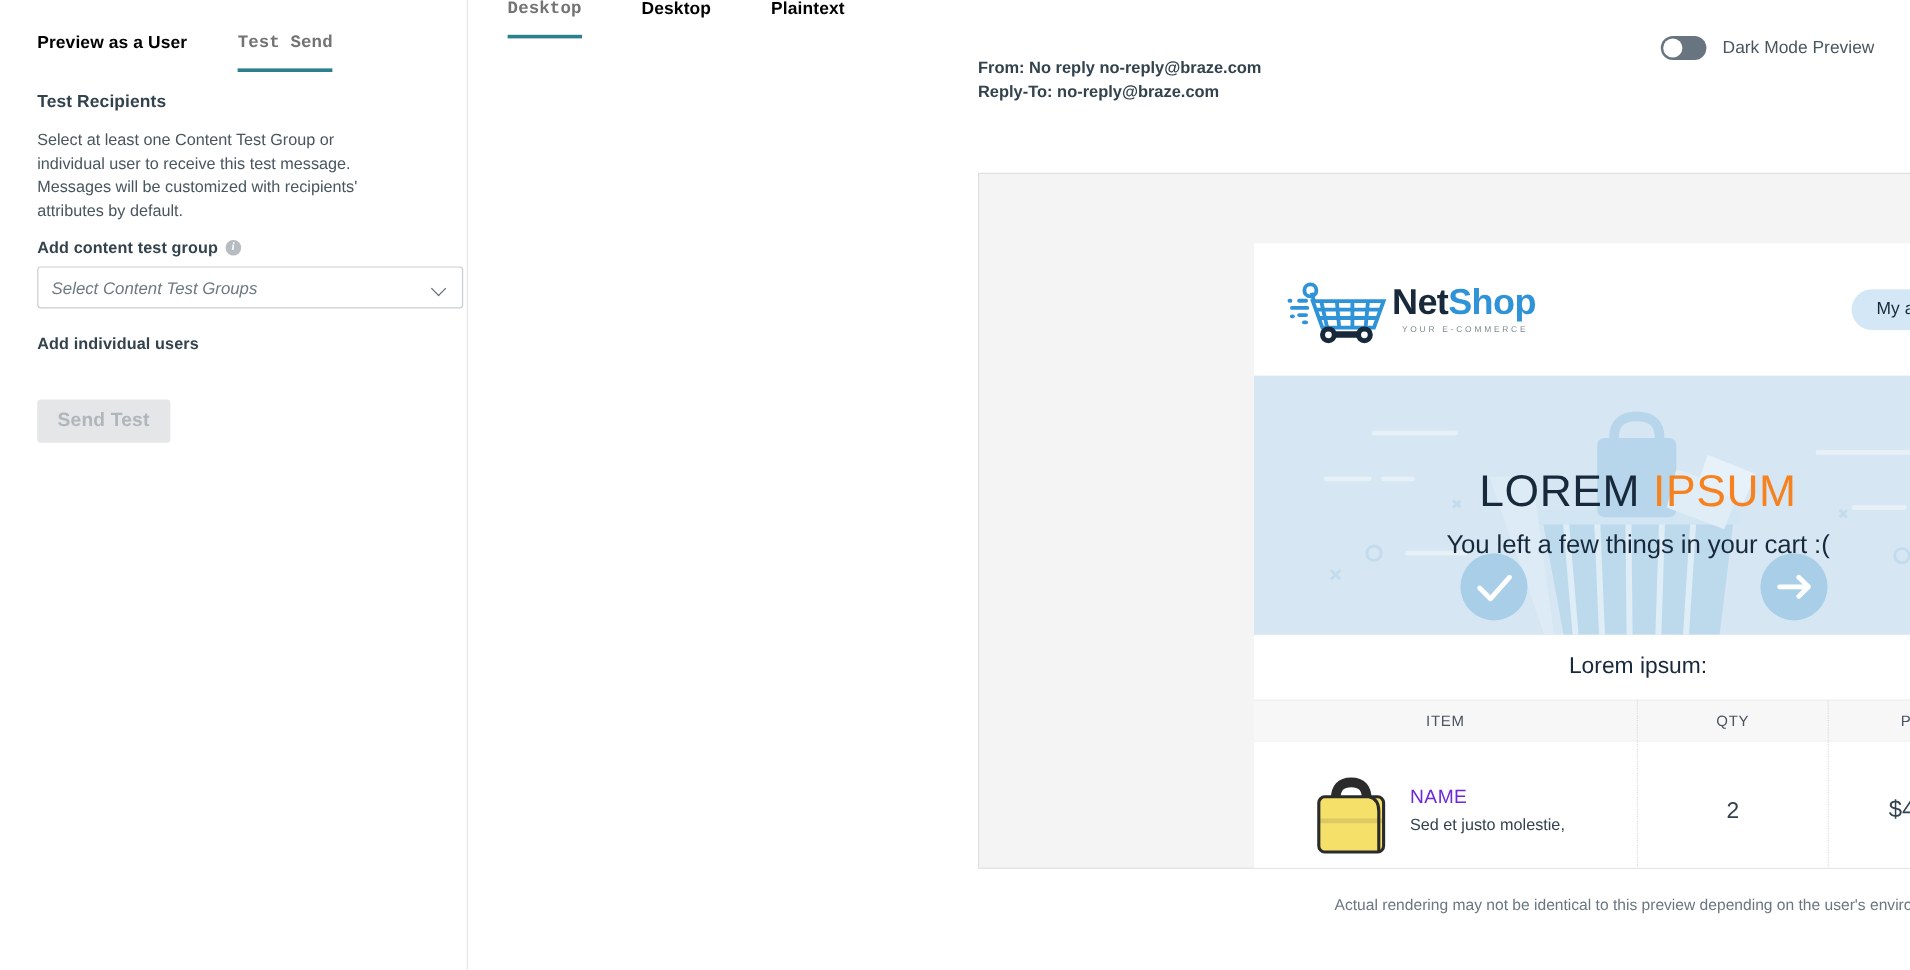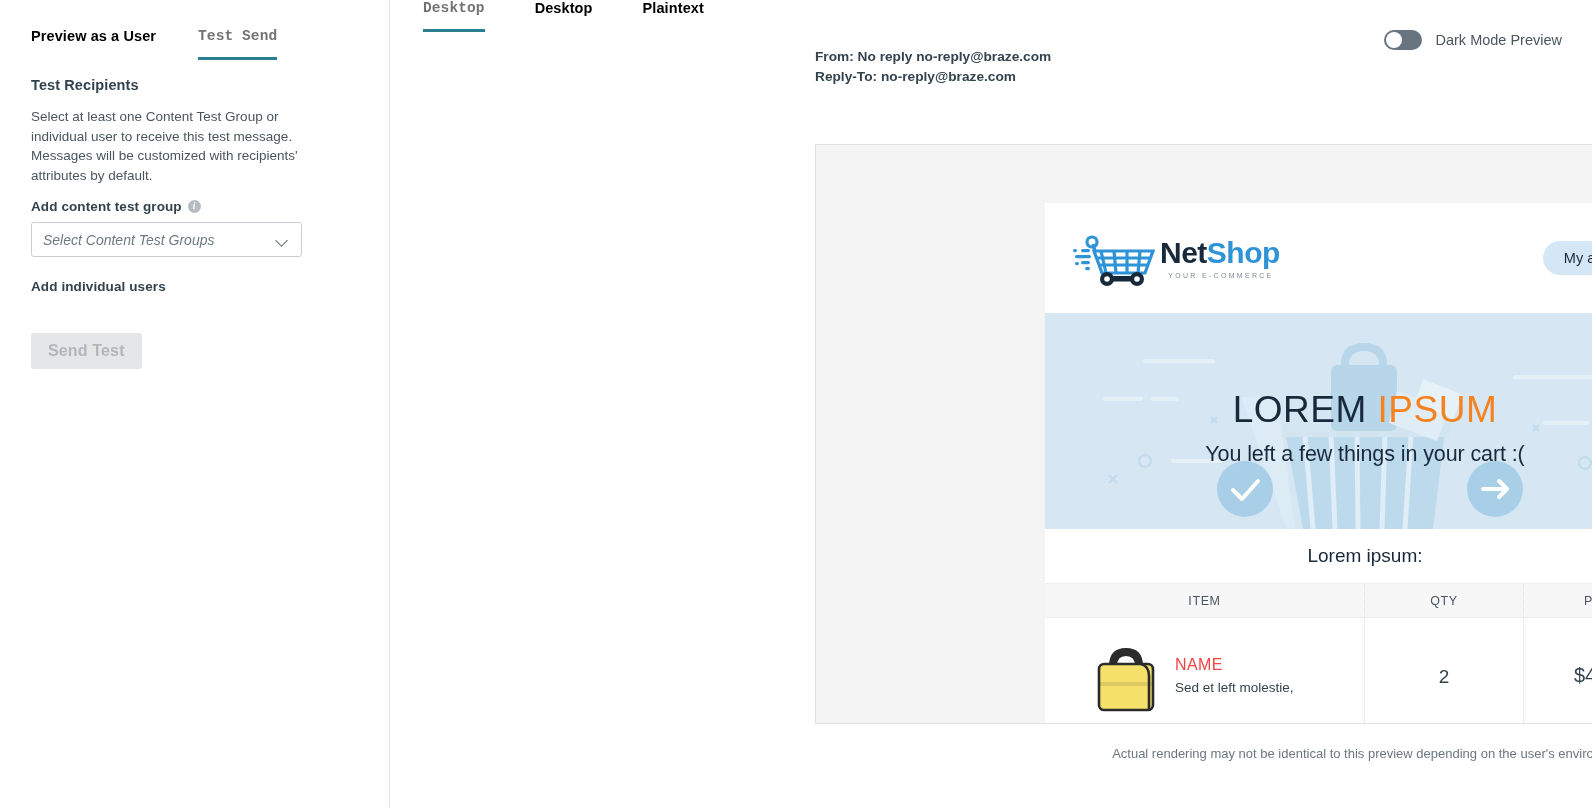--- a/index.html
+++ b/index.html
@@ -54,21 +54,21 @@
   }
   .info-icon {
     width: 13px; height: 13px; border-radius: 50%;
     background: #b6bcc1; color: #fff;
     font-size: 9.5px; font-weight: bold; font-style: italic;
     display: inline-flex; align-items: center; justify-content: center;
     font-family: "Liberation Serif", serif;
     line-height: 1; cursor: pointer;
   }
   .select-box, .text-box {
-    width: 271px; height: 35px;
+    width: 355px; height: 35px;
     border: 1px solid #c9ced2; border-radius: 3px;
     background: #fff; display: flex; align-items: center;
     padding: 0 11px; cursor: pointer;
   }
   .select-box .ph {
     flex: 1; font-size: 14px; font-style: italic; color: #6d7a82;
   }
   .chev {
     width: 12px; height: 12px; position: relative; margin-right: 2px;
   }
@@ -201,21 +201,21 @@
     display: flex; align-items: flex-start; justify-content: center;
     padding-top: 48px; font-size: 19px; color: #33434d;
   }
   .cell-price {
     width: 162px; border-left: 1px dotted #dcdcdc;
     display: flex; align-items: flex-start; justify-content: center;
     padding-top: 46px; font-size: 20px; color: #33434d;
   }
   .prod-info { padding-top: 14px; }
   .prod-name {
-    font-size: 16px; color: #ef4444; letter-spacing: .4px; margin-bottom: 5px;
+    font-size: 16px; color: #6d28d9; letter-spacing: .4px; margin-bottom: 5px;
     cursor: pointer;
   }
   .prod-desc { font-size: 13.5px; color: #33434d; line-height: 17px; max-width: 160px; }
 
   .footnote {
     position: absolute; left: 425px; top: 746px; width: 1112px;
     text-align: center; font-size: 13px; color: #6b7780;
   }
 </style>
 </head>
@@ -389,21 +389,21 @@
         <div class="tbl-row">
           <div class="cell-item">
             <svg width="66" height="70" viewBox="0 0 66 70">
               <path d="M20 24 q0 -14 13 -14 q13 0 13 14" fill="none" stroke="#2b2b2b" stroke-width="8" stroke-linecap="round"></path>
               <rect x="6" y="22" width="54" height="46" rx="5" fill="#f5e06a" stroke="#2b2b2b" stroke-width="2.6"></rect>
               <path d="M48 22 q8 2 8 12 l0 34" fill="none" stroke="#2b2b2b" stroke-width="2.6"></path>
               <rect x="6" y="40" width="54" height="4" fill="#2b2b2b" opacity="0.12"></rect>
             </svg>
             <div class="prod-info">
               <div class="prod-name">NAME</div>
-              <div class="prod-desc">Sed et left molestie,</div>
+              <div class="prod-desc">Sed et justo molestie,</div>
             </div>
           </div>
           <div class="cell-qty">2</div>
           <div class="cell-price">$45.00</div>
         </div>
 
       </div>
 
     </div>
 

